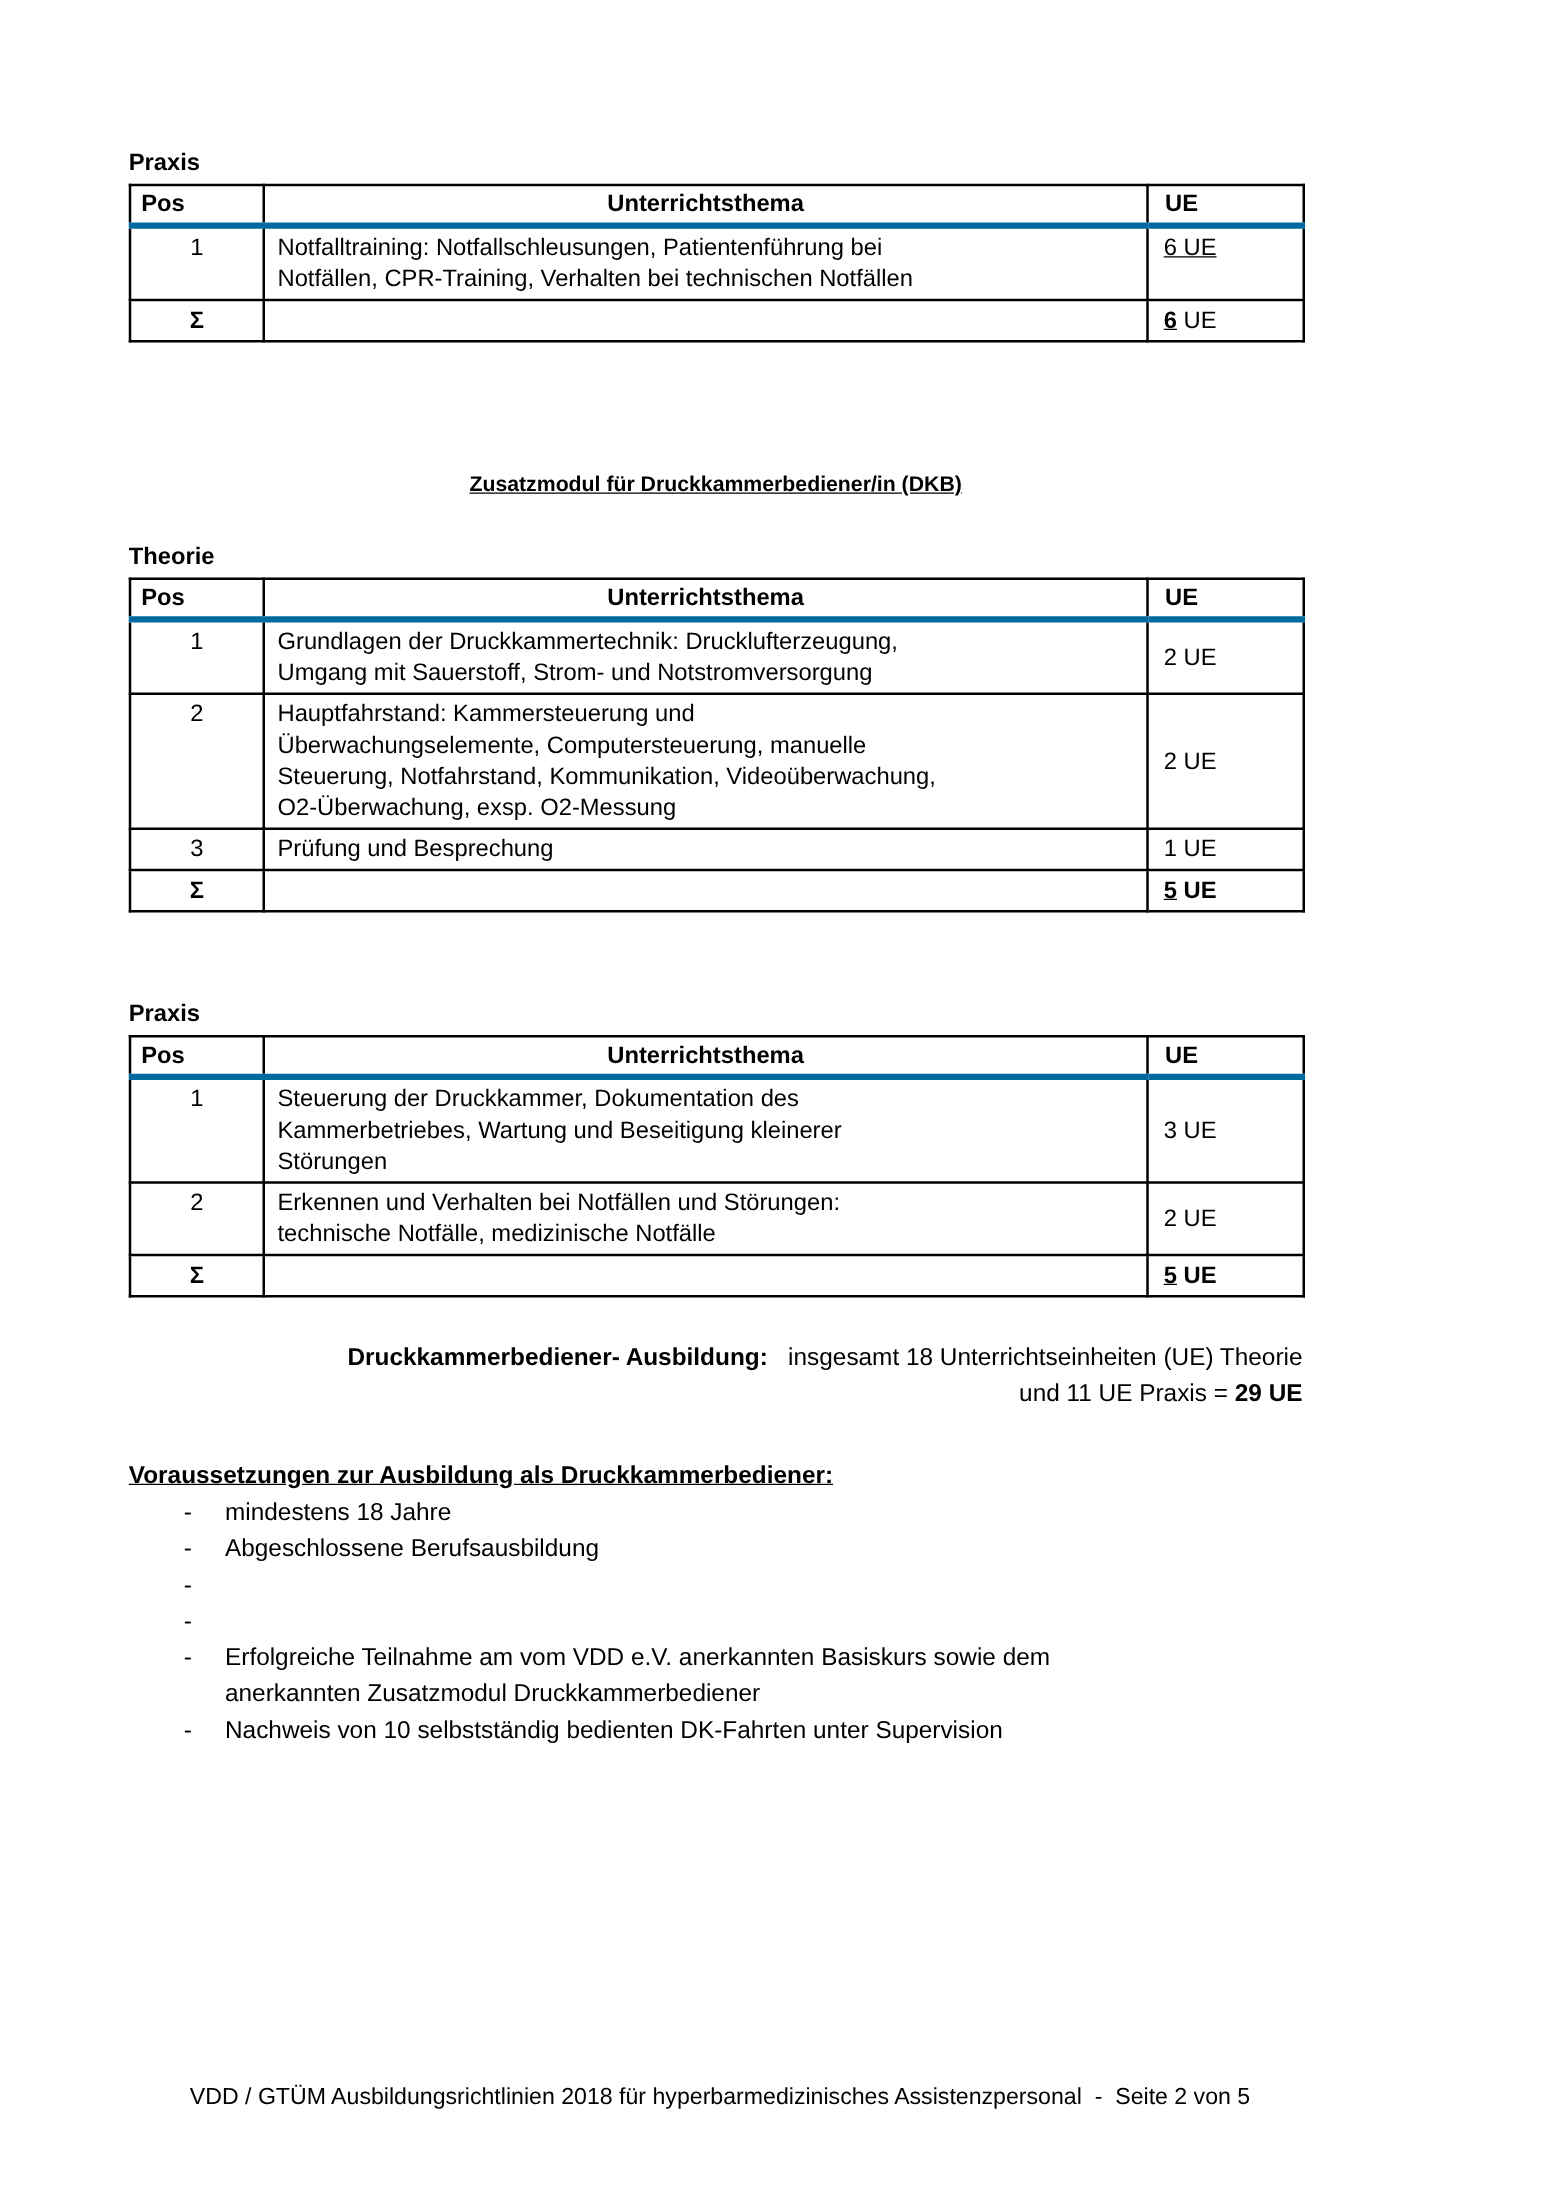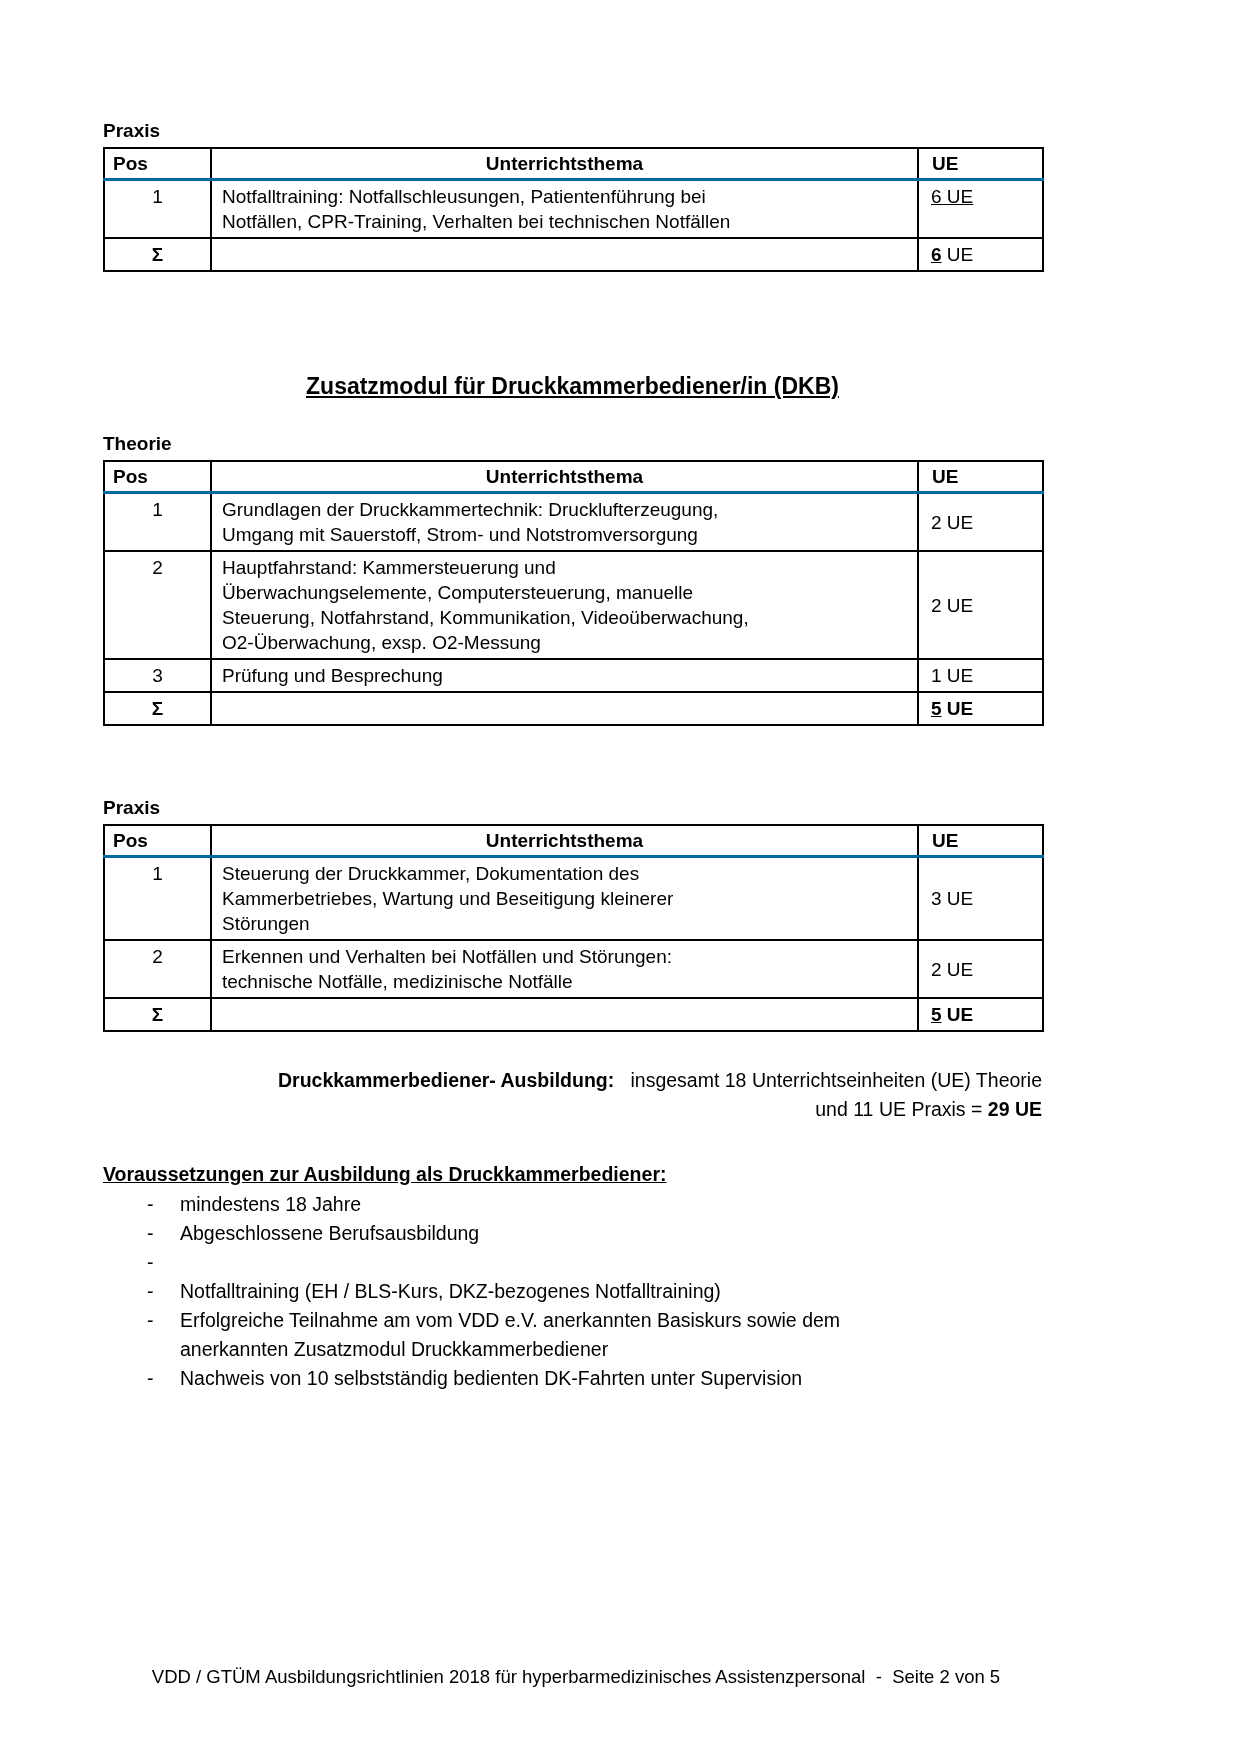--- a/index.html
+++ b/index.html
@@ -18,35 +18,35 @@
   table.ue-table{
     border-collapse:collapse;table-layout:fixed;width:939px;
   }
   .ue-table col.c-pos{width:107px;}
   .ue-table col.c-topic{width:707px;}
   .ue-table col.c-ue{width:125px;}
   .ue-table th,.ue-table td{
     border:2px solid #000;font-size:19px;line-height:25px;
   }
   .ue-table th{
-    font-weight:bold;padding:2px 8px;border-bottom:3px solid #0369a1;
+    font-weight:bold;padding:2px 8px;border-bottom:5px solid #0369a1;
   }
   th.th-pos{text-align:left;}
   th.th-topic{text-align:center;}
   th.th-ue{text-align:left;padding-left:13px;}
   td.pos{text-align:center;vertical-align:top;padding:3px 4px;}
   td.topic{padding:3px 10px;vertical-align:top;white-space:pre-wrap;}
   td.ue{padding:3px 12px;vertical-align:middle;}
   td.ue.top{vertical-align:top;}
   tr.sum td{font-weight:bold;}
   .ul{text-decoration:underline;}
   .num-ul{text-decoration:underline;font-weight:bold;}
   .unit-reg{font-weight:normal;}
   .doc-title{
-    margin:100px 0 0 0;text-align:center;font-size:23px;font-weight:bold;
+    margin:100px 0 0 0;text-align:center;font-size:17px;font-weight:bold;
     text-decoration:underline;line-height:28px;
   }
   .summary{
     margin:34px 0 0 0;font-size:19.5px;line-height:29px;white-space:pre-wrap;text-align:right;
   }
   .summary .b{font-weight:bold;}
   .req-heading{
     margin:38px 0 4px 0;font-size:19.5px;font-weight:bold;
     text-decoration:underline;line-height:24px;
   }
@@ -178,21 +178,20 @@
       </li>
     <li class="req-item">
         <span class="dash">-</span>
         <span class="txt">Abgeschlossene Berufsausbildung</span>
       </li>
     <li class="req-item">
         <span class="dash">-</span>
       </li>
     <li class="req-item">
         <span class="dash">-</span>
-        <span class="txt">Notfalltraining (EH / BLS-Kurs, DKZ-bezogenes Notfalltraining)</span>
       </li>
     <li class="req-item">
         <span class="dash">-</span>
         <span class="txt">Erfolgreiche Teilnahme am vom VDD e.V. anerkannten Basiskurs sowie dem
 anerkannten Zusatzmodul Druckkammerbediener</span>
       </li>
     <li class="req-item">
         <span class="dash">-</span>
         <span class="txt">Nachweis von 10 selbstständig bedienten DK-Fahrten unter Supervision</span>
       </li>

